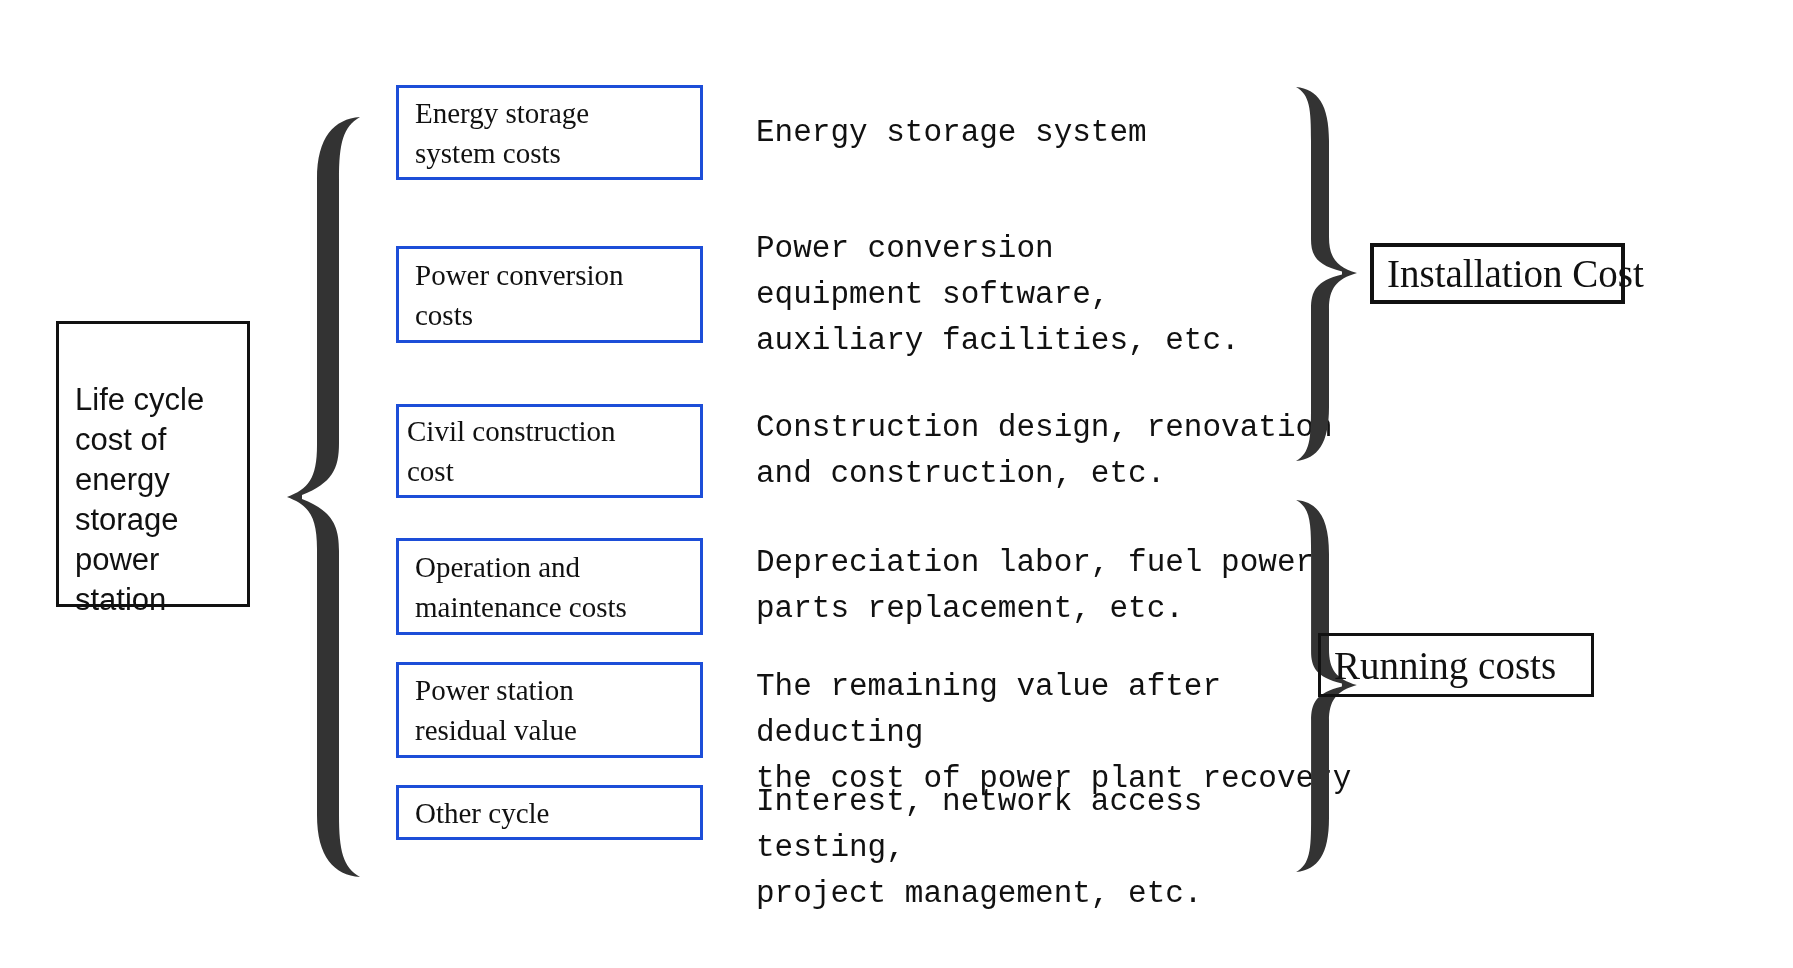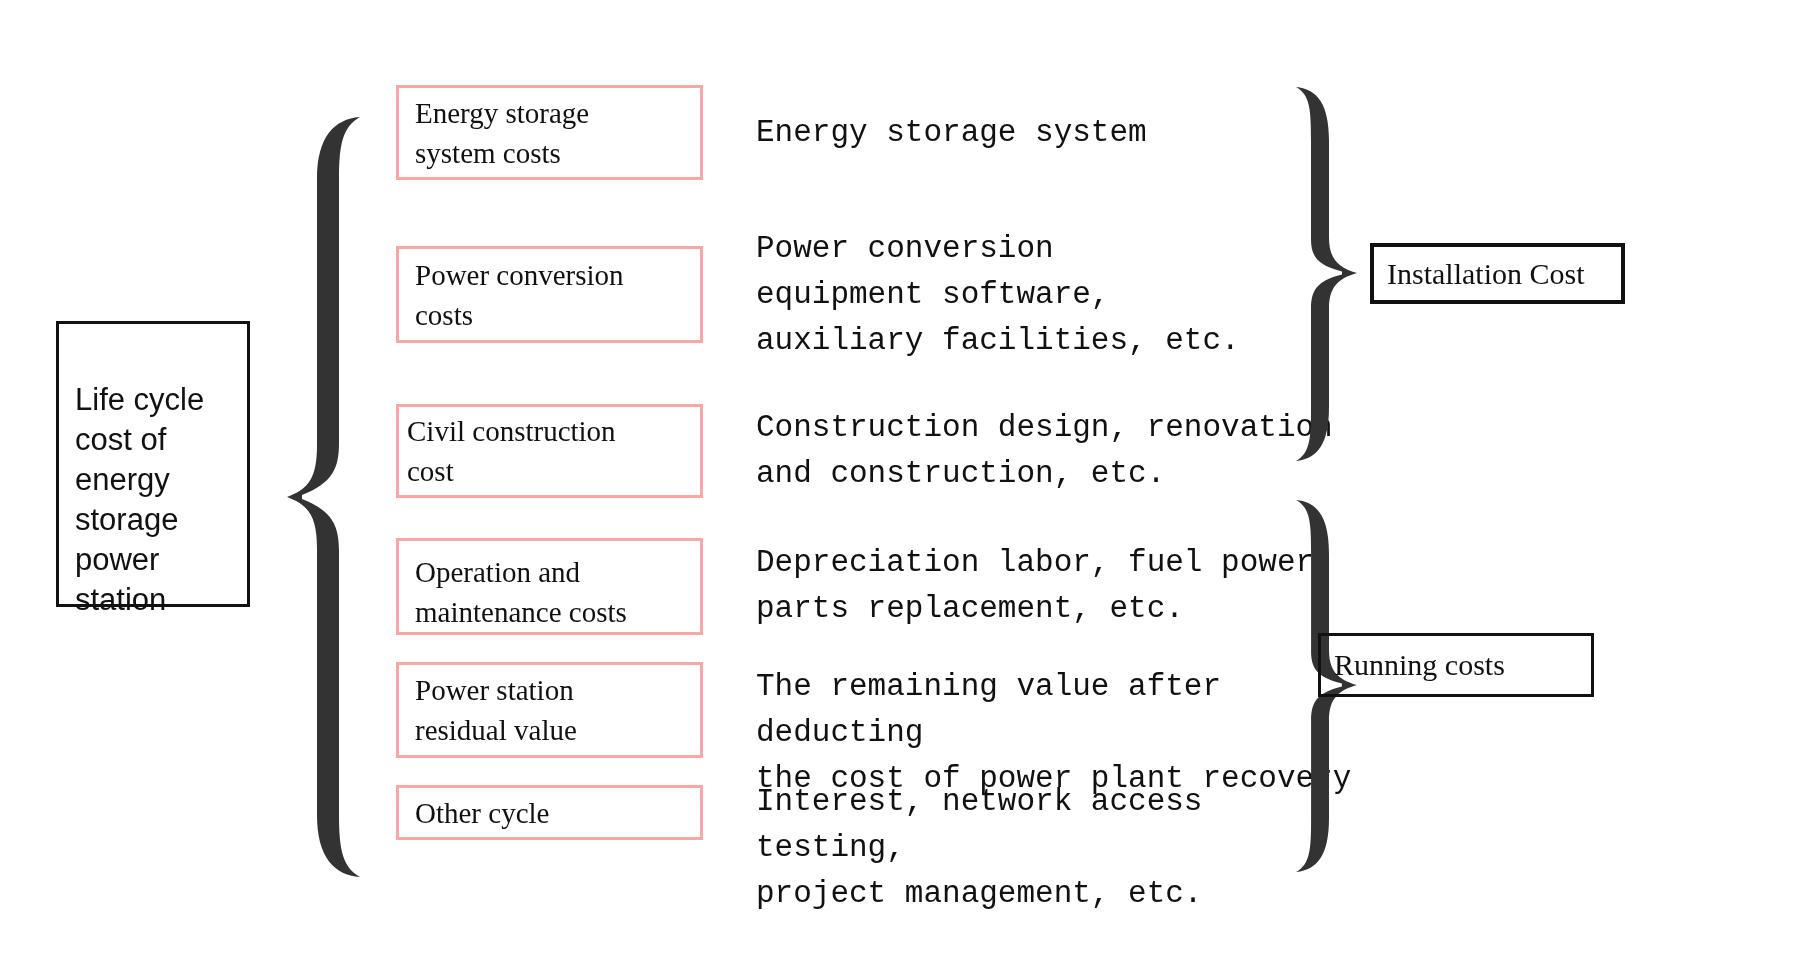--- a/index.html
+++ b/index.html
@@ -15,52 +15,52 @@
     position:absolute;left:56px;top:321px;width:194px;height:286px;
     border:3px solid #111;box-sizing:border-box;
     font-family:"Liberation Sans",sans-serif;
     font-size:31px;line-height:40px;
     padding:16px 8px 0 16px;
     white-space:pre-line;
   }
   
   .cost-box{
     position:absolute;left:396px;width:307px;
-    border:3px solid #fca5a5;box-sizing:border-box;
+    border:3px solid #1d4ed8;box-sizing:border-box;
     font-family:"Liberation Serif",serif;
     font-size:29px;line-height:40px;
     display:flex;align-items:center;
     padding-left:16px;padding-right:6px;
     white-space:pre-line;
   }
   .b1{top:85px;height:95px;}
   .b2{top:246px;height:97px;}
   .b3{top:404px;height:94px;padding-left:8px;}
-  .b4{top:538px;height:97px;align-items:flex-end;}
+  .b4{top:538px;height:97px;}
   .b5{top:662px;height:96px;}
   .b6{top:785px;height:55px;}
   
   .desc{
     position:absolute;left:756px;width:600px;
     font-family:Liberation Mono, monospace;
     font-size:31px;line-height:46px;
     white-space:pre-line;
   }
   .d1{top:110px;}
   .d2{top:226px;}
   .d3{top:405px;}
   .d4{top:540px;}
   .d5{top:664px;}
   .d6{top:779px;}
   
   .group-box{
     position:absolute;
     border:4px solid #111;box-sizing:border-box;
     font-family:"Liberation Serif",serif;
-    font-size:30px;
+    font-size:39px;
     display:flex;align-items:center;
     padding-left:13px;
     white-space:nowrap;
   }
   .g1{left:1370px;top:243px;width:255px;height:61px;}
   .g2{left:1318px;top:633px;width:276px;height:64px;border-width:3px;}
   
   .brace{position:absolute;}
   .brace path{fill:#333333;}
 </style>

